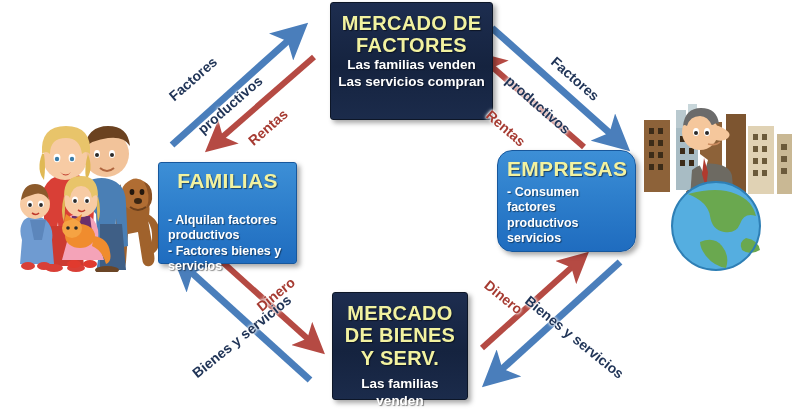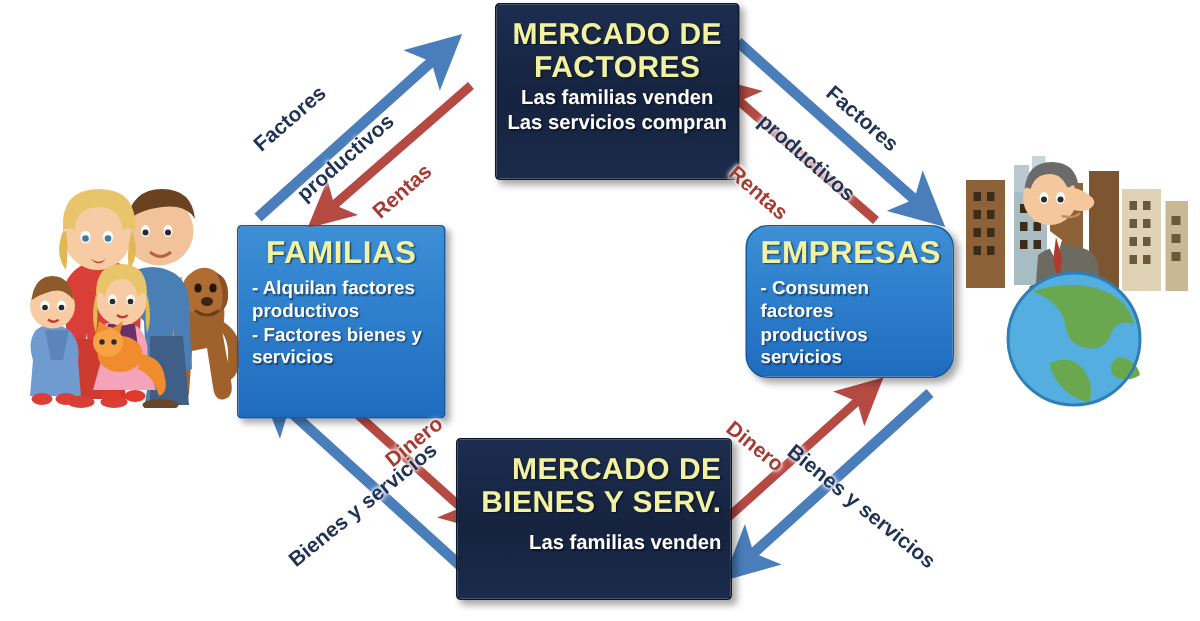--- a/index.html
+++ b/index.html
@@ -50,22 +50,22 @@
   .agent {
     background: linear-gradient(180deg,#3d8fd6 0%, #2e7fcc 45%, #1f6cbf 100%);
     border: 1px solid #17579c;
     text-align: left;
   }
   .agent .title { font-size: 21px; text-align: center; }
   .agent .body  { font-size: 12.5px; font-weight: bold; }
 
   
   #node-factores  { left:330px; top:2px;   width:163px; height:118px; padding:9px 6px 0 6px; }
-  #node-bienes    { left:304px; top:292px; width:184px; height:108px; padding:9px 6px 0 6px;text-align:right; }
-  #node-familias  { left:158px; top:150px; width:139px; height:129px; padding:6px 9px 0 9px; }
+  #node-bienes    { left:332px; top:292px; width:136px; height:108px; padding:9px 6px 0 6px; }
+  #node-familias  { left:158px; top:162px; width:139px; height:102px; padding:6px 9px 0 9px; }
   #node-empresas  { left:497px; top:150px; width:139px; height:102px; padding:6px 9px 0 9px;border-radius:15px; }
 
   
   #arrows { position:absolute; left:0; top:0; width:800px; height:414px; z-index:4; }
 
   
   .alabel {
     position: absolute;
     font-weight: bold;
     font-size: 14px;
@@ -292,21 +292,21 @@
       <span>MERCADO DE</span>
       <span>BIENES Y SERV.</span>
     </div>
     <div class="body" style="margin-top:7px;">
       <div>Las familias venden</div>
     </div>
   </div>
 
   <div class="node agent" id="node-familias">
     <div class="title">FAMILIAS</div>
-    <div class="body" style="margin-top:4px;">
+    <div class="body" style="margin-top:20px;">
       <div>- Alquilan factores</div>
       <div>productivos</div>
       <div>- Factores bienes y</div>
       <div>servicios</div>
     </div>
   </div>
 
   <div class="node agent" id="node-empresas">
     <div class="title">EMPRESAS</div>
     <div class="body" style="margin-top:4px;">

